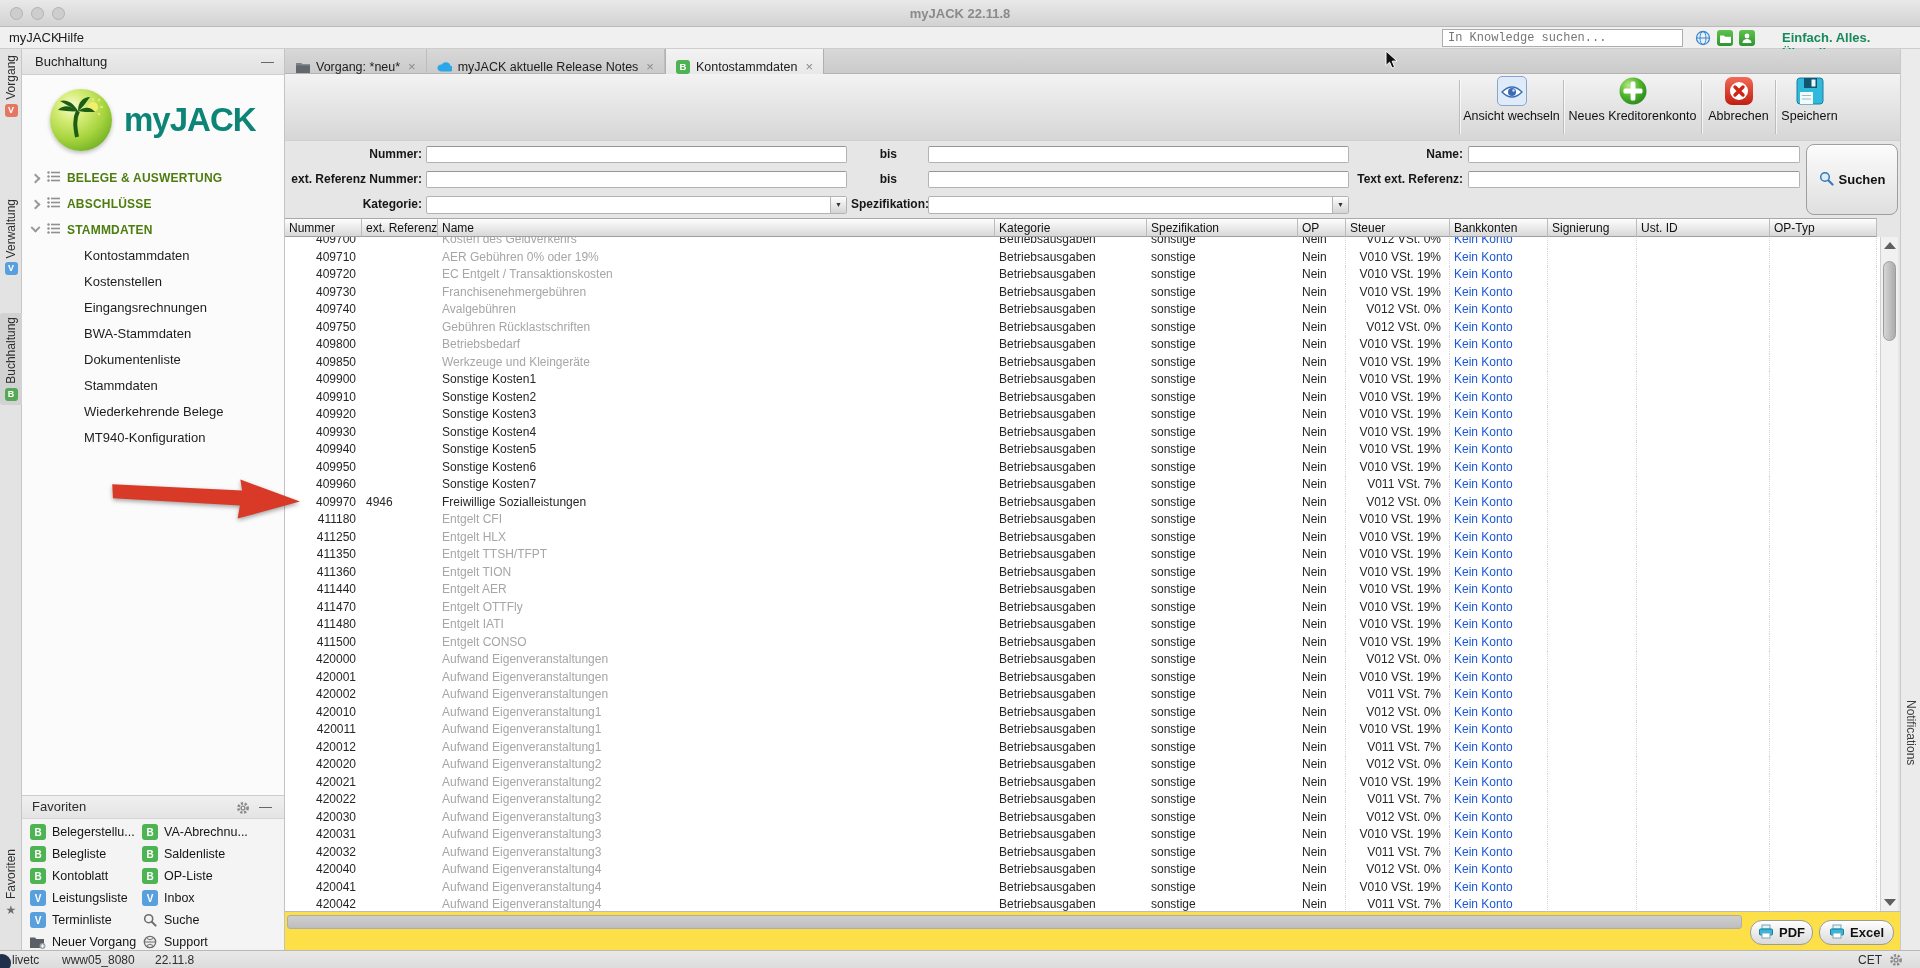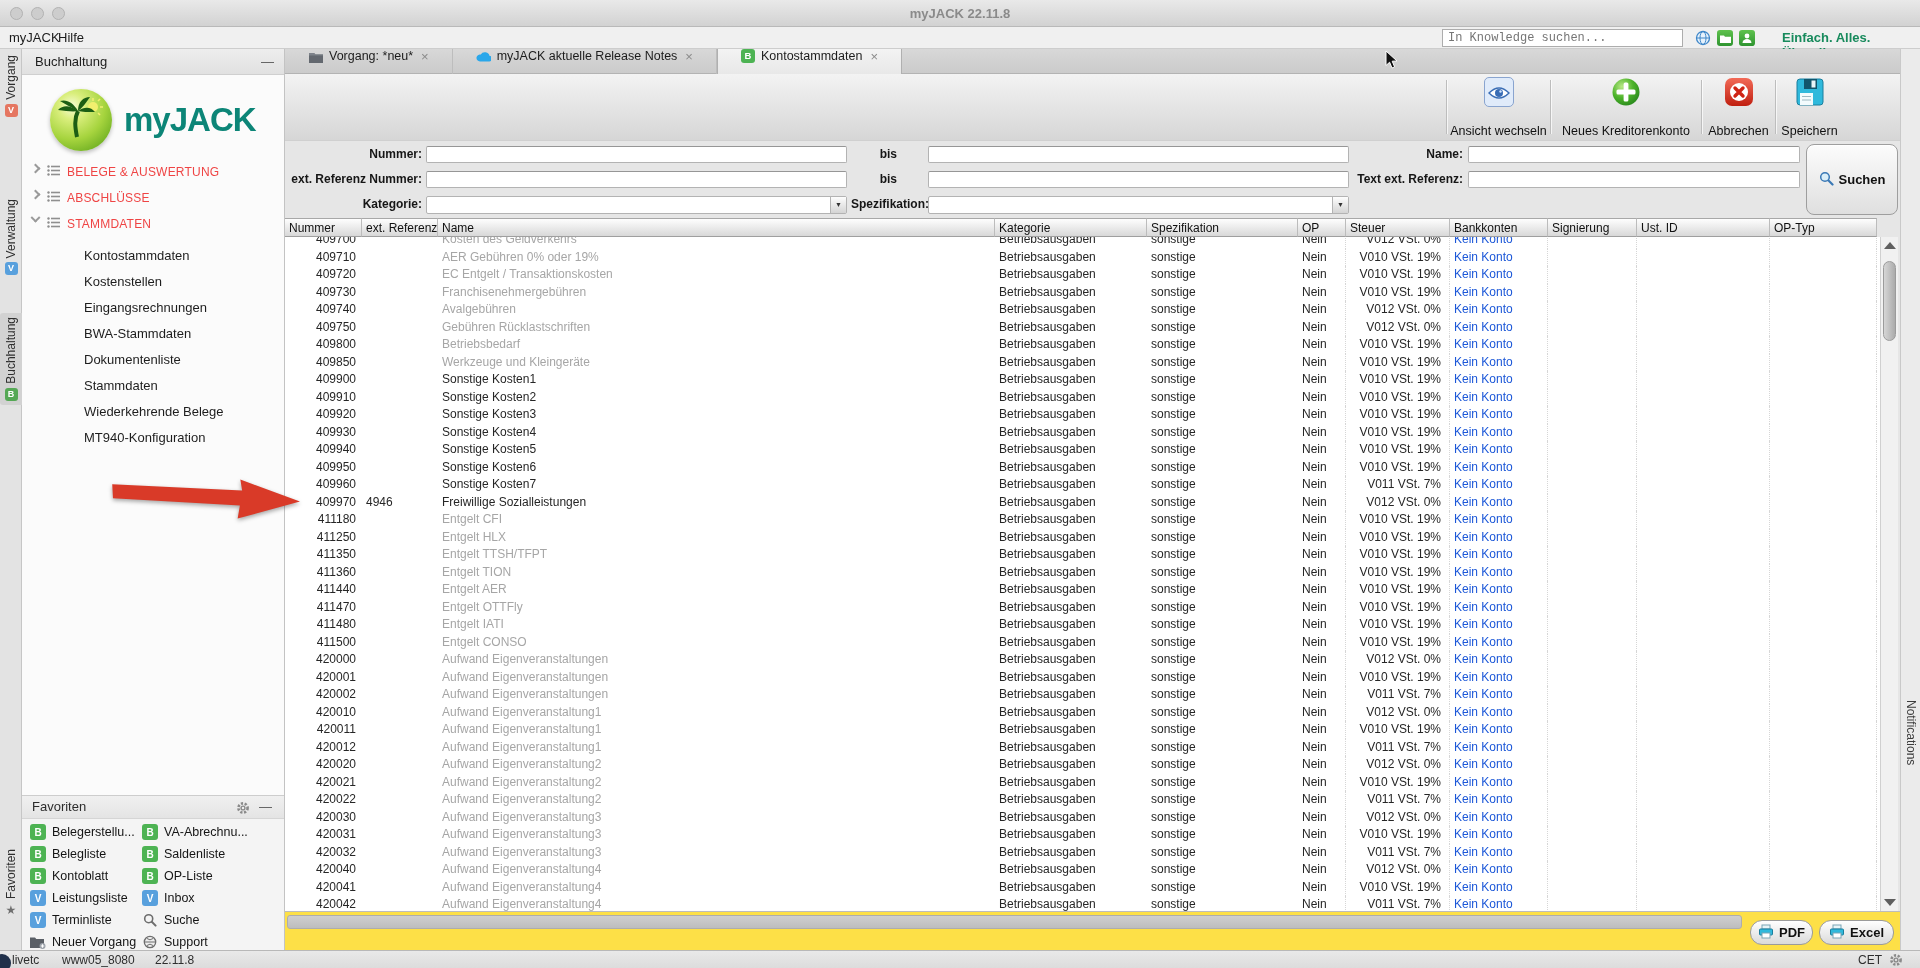--- a/index.html
+++ b/index.html
@@ -33,21 +33,21 @@
 
   
   #sidebar{position:absolute;left:22px;top:0;width:263px;height:901px;background:#f6f6f6;border-right:1px solid #c3c3c3}
   #sidebar-header{position:absolute;left:0;top:0;width:100%;height:26px;background:linear-gradient(#ededed,#e1e1e1);border-bottom:1px solid #cfcfcf;font-size:13px;color:#1d1d1d;line-height:25px;padding-left:13px}
   #sidebar-min{position:absolute;right:10px;top:0;color:#555;font-size:13px;cursor:default}
   #tree-panel{position:absolute;left:0;top:26px;width:100%;height:720px;background:#fbfbfb}
   #logo-row{position:absolute;left:28px;top:14px;display:flex;align-items:center}
   #logo-ball{width:62px;height:62px;border-radius:50%;background:radial-gradient(circle at 35% 28%,#f8fcd8 0%,#d9ee7c 22%,#a6d43e 55%,#6aac20 85%,#4e8c12 100%);box-shadow:0 2px 4px rgba(0,0,0,.25);position:relative;overflow:hidden}
   #logo-text{font-size:33px;font-weight:bold;color:#0c8577;margin-left:12px;letter-spacing:-1px}
   #tree{position:absolute;left:0;top:90px;width:100%}
-  .tree-section{height:26px;display:flex;padding-left:8px;font-size:12px;font-weight:normal;color:#ef4444;letter-spacing:.2px}
+  .tree-section{height:26px;display:flex;align-items:center;padding-left:8px;font-size:12px;font-weight:bold;color:#4d7c0f;letter-spacing:.2px}
   .chev{display:inline-block;width:7px;height:7px;border-right:2px solid #9a9a9a;border-top:2px solid #9a9a9a;margin:0 8px 0 2px;flex:none}
   .chev.right{transform:rotate(45deg)}
   .chev.down{transform:rotate(135deg) translate(-2px,2px)}
   .list-ic{margin-right:7px;flex:none}
   .tree-item{height:26px;line-height:26px;padding-left:62px;font-size:13px;color:#1d1d1d;white-space:nowrap}
 
   
   #fav-panel{position:absolute;left:0;top:746px;width:100%;height:155px;background:#f4f4f4;border-top:1px solid #cdcdcd}
   #fav-header{position:absolute;left:0;top:0;width:100%;height:23px;background:linear-gradient(#f0f0f0,#e4e4e4);border-bottom:1px solid #d5d5d5;font-size:13px;color:#2c2c2c;line-height:22px;padding-left:10px}
   #fav-gear{position:absolute;right:34px;top:4px}
@@ -57,30 +57,30 @@
   .badge{width:15px;height:15px;border-radius:3px;color:#fff;font-size:10px;font-weight:bold;text-align:center;line-height:15px;flex:none}
   .badge-b{background:#4db353}.badge-v{background:#58a0dd}
   .fav-ic{margin-right:6px;display:inline-flex;align-items:center;justify-content:center;width:16px;height:16px;flex:none}
   .fav-label{overflow:hidden;text-overflow:ellipsis}
 
   
   #content{position:absolute;left:285px;top:0;width:1615px;height:901px;background:#e6e6e6}
 
   
   #tabbar{position:absolute;left:0;top:0;width:100%;height:25px;background:linear-gradient(#d8d8d8,#cbcbcb);border-bottom:1px solid #b3b3b3;display:flex}
-  .tab{display:flex;align-items:flex-start;gap:6px;padding:0 23px;font-size:12.5px;color:#1c1c1c;border-right:1px solid #bdbdbd;height:25px}
+  .tab{display:flex;align-items:flex-end;gap:6px;padding:0 10px;font-size:12.5px;color:#1c1c1c;border-right:1px solid #bdbdbd;height:25px}
   .tab.active{background:linear-gradient(#f3f3f3,#e8e8e8);border-left:1px solid #b0b0b0;border-right:1px solid #b0b0b0}
   .tab-close{color:#8a8a8a;font-size:13px;margin-left:2px}
   .tab-ic{display:inline-flex;width:15px;height:15px;align-items:center;justify-content:center;flex:none}
   .bbadge{width:14px;height:14px;border-radius:3px;background:#4db353;color:#fff;font-size:9.5px;font-weight:bold;text-align:center;line-height:14px}
 
   
   #toolbar{position:absolute;left:0;top:25px;width:100%;height:66px;background:linear-gradient(#f3f3f3 0%,#e3e3e3 55%,#d6d6d6 100%);display:flex;justify-content:flex-end;align-items:center;padding-right:57px}
   .tsep{width:1px;height:54px;background:#bdbdbd;box-shadow:1px 0 0 rgba(255,255,255,.7)}
-  .tbtn{display:flex;flex-direction:column;align-items:center;justify-content:flex-end;gap:17px;height:62px}
+  .tbtn{display:flex;flex-direction:column;align-items:center;justify-content:flex-start;gap:3px;height:62px}
   .tbtn .tlabel{font-size:12.5px;color:#111;white-space:nowrap}
   .ticon{width:30px;height:30px;display:flex;align-items:center;justify-content:center}
   #eye-box{width:30px;height:30px;border:1px solid #89a4cf;background:#e0ebfa;border-radius:5px;display:flex;align-items:center;justify-content:center}
 
   
   #filter{position:absolute;left:0;top:91px;width:100%;height:78px;background:#e6e6e6;border-top:1px solid #d0d0d0}
   .flab{position:absolute;font-size:12px;font-weight:bold;color:#161616;line-height:17px;text-align:right;white-space:nowrap}
   .fin{position:absolute;height:17px;background:#fff;border:1px solid #b3b3b3;border-top-color:#969696;border-radius:2px;font-size:12px;padding:0 4px;color:#222;font-family:inherit}
   .fsel{position:absolute;height:18px;background:#fff;border:1px solid #b3b3b3;border-radius:2px}
   .fsel .dd{position:absolute;right:0;top:0;width:16px;height:16px;background:linear-gradient(#fdfdfd,#d4d4d4);border-left:1px solid #b3b3b3;text-align:center;font-size:7px;color:#333;line-height:16px}
@@ -379,21 +379,21 @@
                 <svg width="24" height="17" viewBox="0 0 24 17">
                   <path d="M2 9 Q12 -1 22 9 Q12 19 2 9 Z" fill="#fff" stroke="#3a6db5" stroke-width="1.4"></path>
                   <circle cx="12" cy="9" r="4" fill="#3a6db5"></circle>
                   <circle cx="13.5" cy="7.5" r="1.2" fill="#cfe2ff"></circle>
                 </svg>
               </span>
           </span>
           <span class="tlabel">Ansicht wechseln</span>
         </div>
         <div class="tsep"></div>
-        <div class="tbtn" style="width:150px">
+        <div class="tbtn" style="width:137px">
           <span class="ticon">
             <svg width="30" height="30" viewBox="0 0 30 30">
               <defs>
                   <radialGradient id="gp" cx="35%" cy="30%" r="75%">
                     <stop offset="0%" stop-color="#b9e986"></stop>
                     <stop offset="55%" stop-color="#4db32a"></stop>
                     <stop offset="100%" stop-color="#2a8a1d"></stop>
                   </radialGradient>
                 </defs>
               <circle cx="15" cy="15" r="13.5" fill="url(#gp)"></circle>

